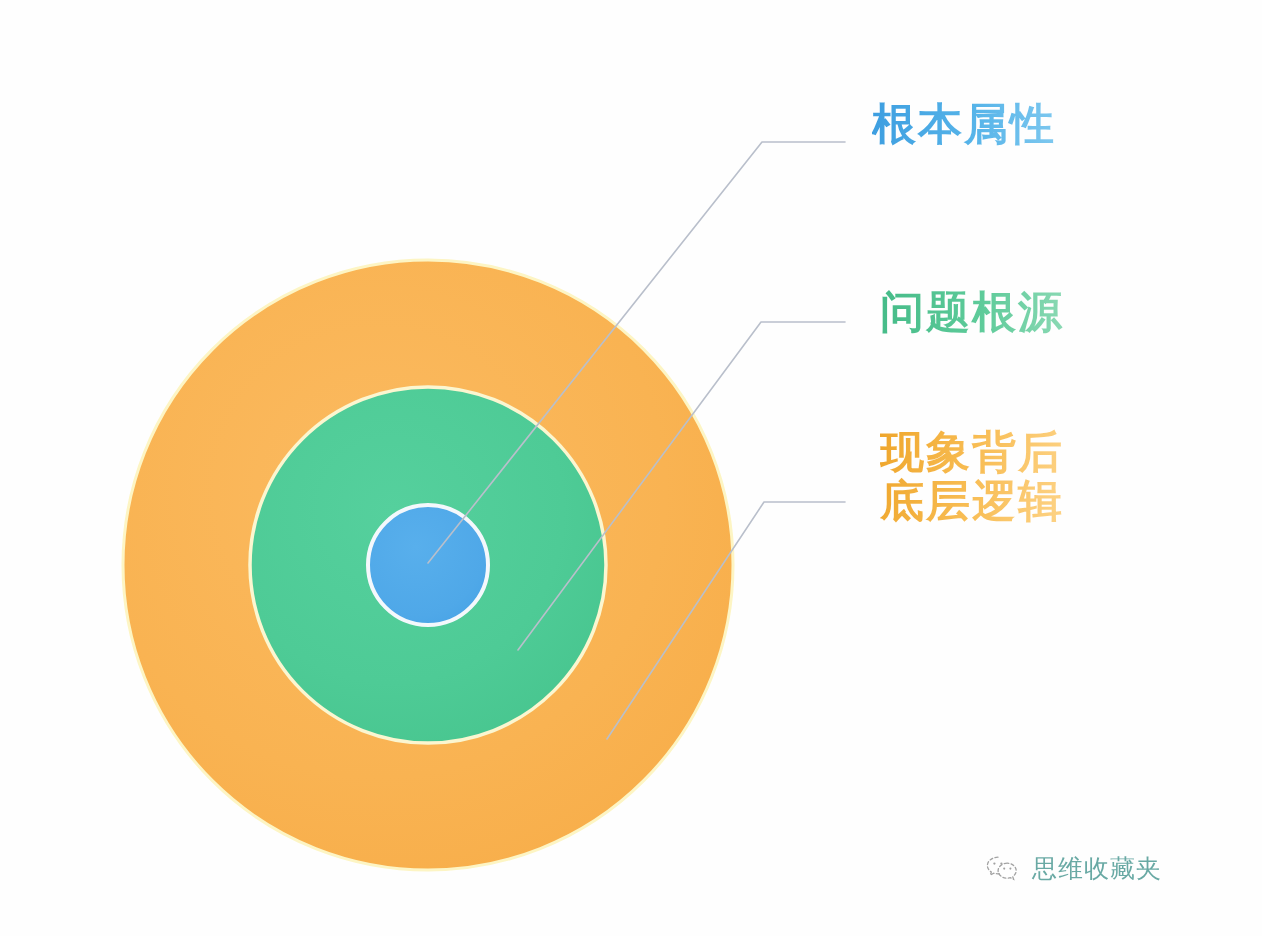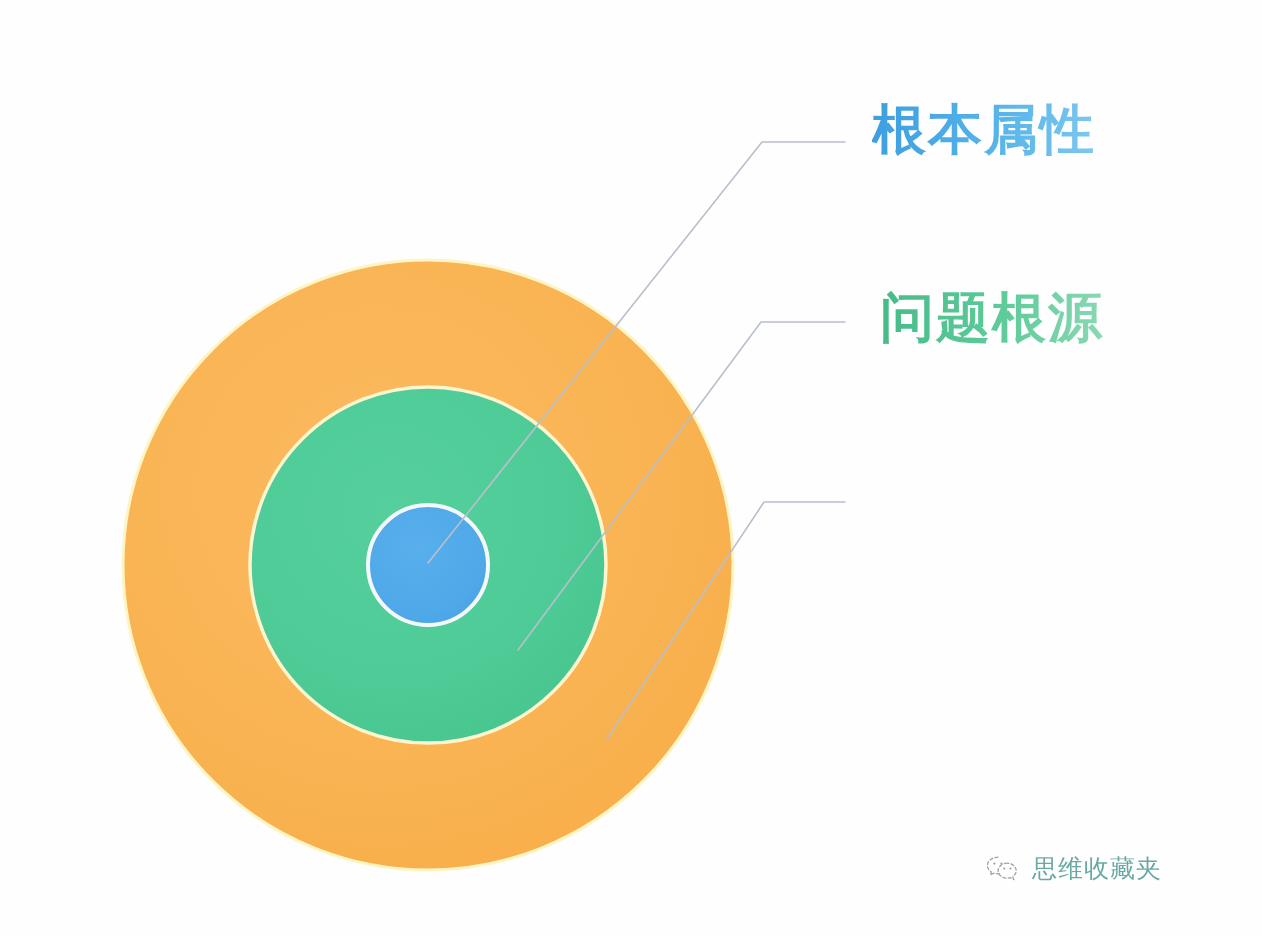--- a/index.html
+++ b/index.html
@@ -39,21 +39,21 @@
     width: 1262px;
     height: 936px;
     pointer-events: none;
   }
 
   
   .label {
     position: absolute;
     font-family: "Liberation Serif", "DejaVu Serif", serif;
     font-weight: 700;
-    font-size: 54px;
+    font-size: 44px;
     line-height: 1.12;
     letter-spacing: 2px;
     white-space: pre-line;
   }
   #label-root {
     left: 872px;
     top: 100px;
     color: #3FA2DE;
     background: linear-gradient(95deg, #3d9ee0 0%, #56b4e9 55%, #7ec8ef 100%);
     -webkit-background-clip: text;
@@ -130,20 +130,22 @@
   <svg id="leaders" viewBox="0 0 1262 936" width="1262" height="936" xmlns="http://www.w3.org/2000/svg">
     <polyline id="leader-inner" points="428,563 762,142 845,142" fill="none" stroke="#b9bfcb" stroke-width="1.6" stroke-linejoin="round" stroke-linecap="round"></polyline>
     <polyline id="leader-middle" points="518,650 761,322 845,322" fill="none" stroke="#b9bfcb" stroke-width="1.6" stroke-linejoin="round" stroke-linecap="round"></polyline>
     <polyline id="leader-outer" points="607,739 764,502 845,502" fill="none" stroke="#b9bfcb" stroke-width="1.6" stroke-linejoin="round" stroke-linecap="round"></polyline>
   </svg>
 
   <div class="label" id="label-root">根本属性</div>
 
   <div class="label" id="label-cause">问题根源</div>
 
+  <div class="label" id="label-logic">现象背后
+底层逻辑</div>
 
   <div id="watermark">
     <svg class="wm-icon" width="34" height="30" viewBox="0 0 34 30" xmlns="http://www.w3.org/2000/svg">
       <path d="M13 3.2C7 3.2 2.4 7 2.4 11.6c0 2.6 1.5 4.9 3.9 6.4l-1 3 3.5-1.8c1.3.4 2.7.6 4.2.6.4 0 .8 0 1.2-.1" fill="none" stroke="#6b6b6b" stroke-width="1.3" stroke-linecap="round" stroke-dasharray="3 2.4"></path>
       <path d="M22.2 9.2c-5 0-9.1 3.4-9.1 7.5s4.1 7.5 9.1 7.5c1.1 0 2.2-.2 3.2-.5l3.2 1.6-.9-2.7c2-1.4 3.5-3.5 3.5-5.9 0-4.1-4.1-7.5-9-7.5z" fill="none" stroke="#6b6b6b" stroke-width="1.3" stroke-linecap="round" stroke-dasharray="3 2.4"></path>
       <circle cx="9.4" cy="9.6" r="1.15" fill="#6b6b6b"></circle>
       <circle cx="16.4" cy="9.6" r="1.15" fill="#6b6b6b"></circle>
       <circle cx="19.2" cy="14.6" r="1.05" fill="#6b6b6b"></circle>
       <circle cx="25.4" cy="14.6" r="1.05" fill="#6b6b6b"></circle>
     </svg>

